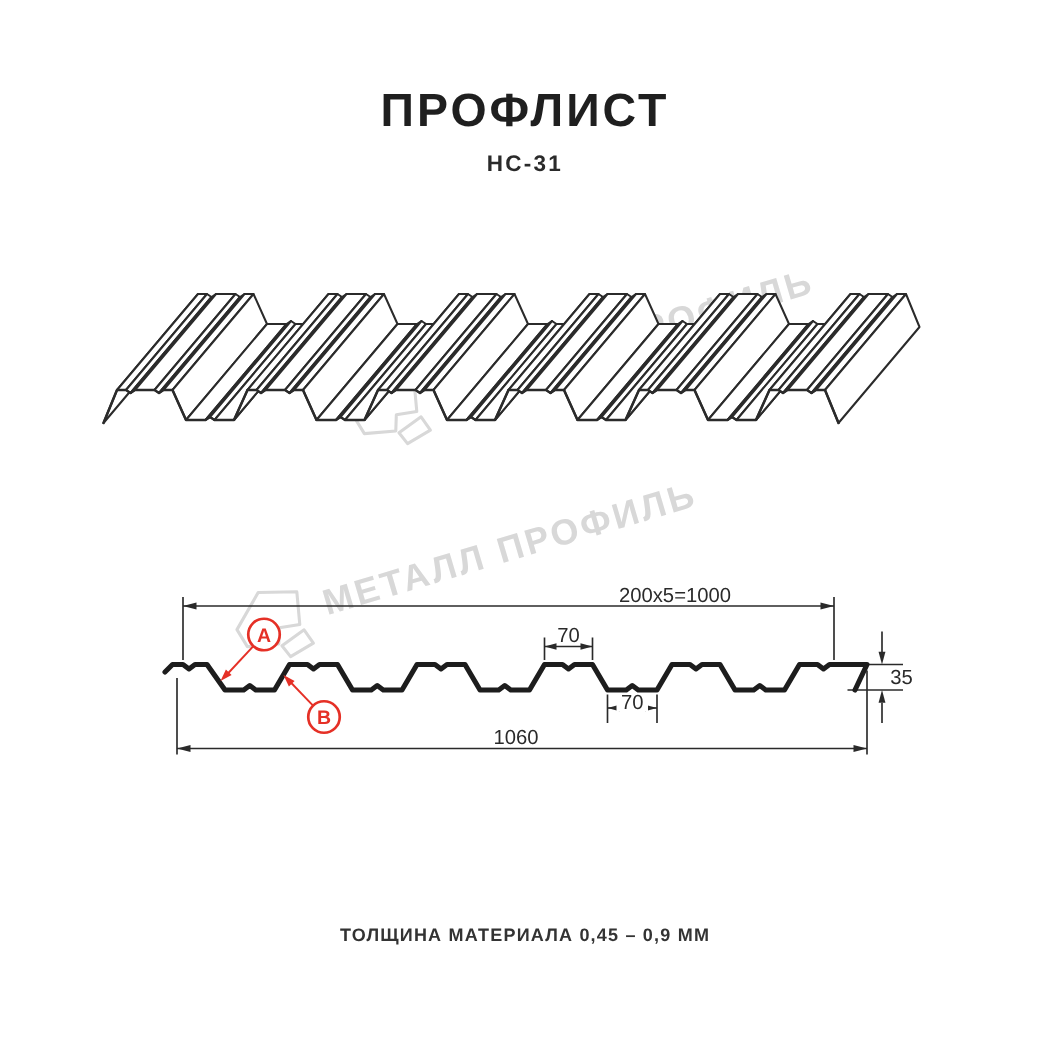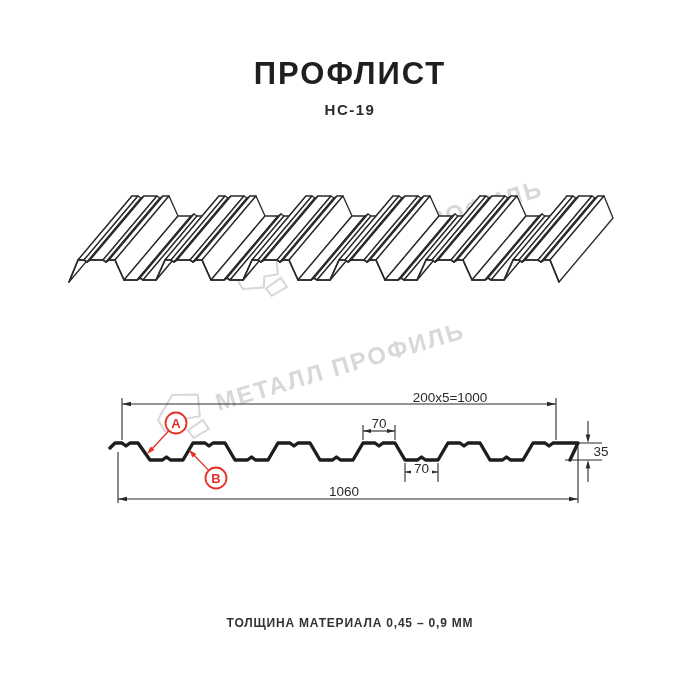--- a/index.html
+++ b/index.html
@@ -48,21 +48,21 @@
   .marker-leader{stroke:var(--c-marker-red,#e53026);stroke-width:1.3;fill:none;}
   .marker-arrow{fill:var(--c-marker-red,#e53026);stroke:none;}
   .mask{fill:#fff;stroke:none;}
 </style>
 </head>
 <body>
 
 <div class="page">
 
   <div class="title">ПРОФЛИСТ</div>
-  <div class="subtitle">НС-19</div>
+  <div class="subtitle">НС-31</div>
 
   <div class="wm wm1">
     <svg class="wmlogo" width="60" height="58" viewBox="0 0 70 66">
       <path d="M10,32 L34,9 L63,17 L58,42 L42,40 L38,52 L14,47 Z"></path>
       <path d="M40,54 L60,47 L64,59 L44,64 Z"></path>
     </svg>
     <span>МЕТАЛЛ ПРОФИЛЬ</span>
   </div>
 
   <div class="wm wm2">

